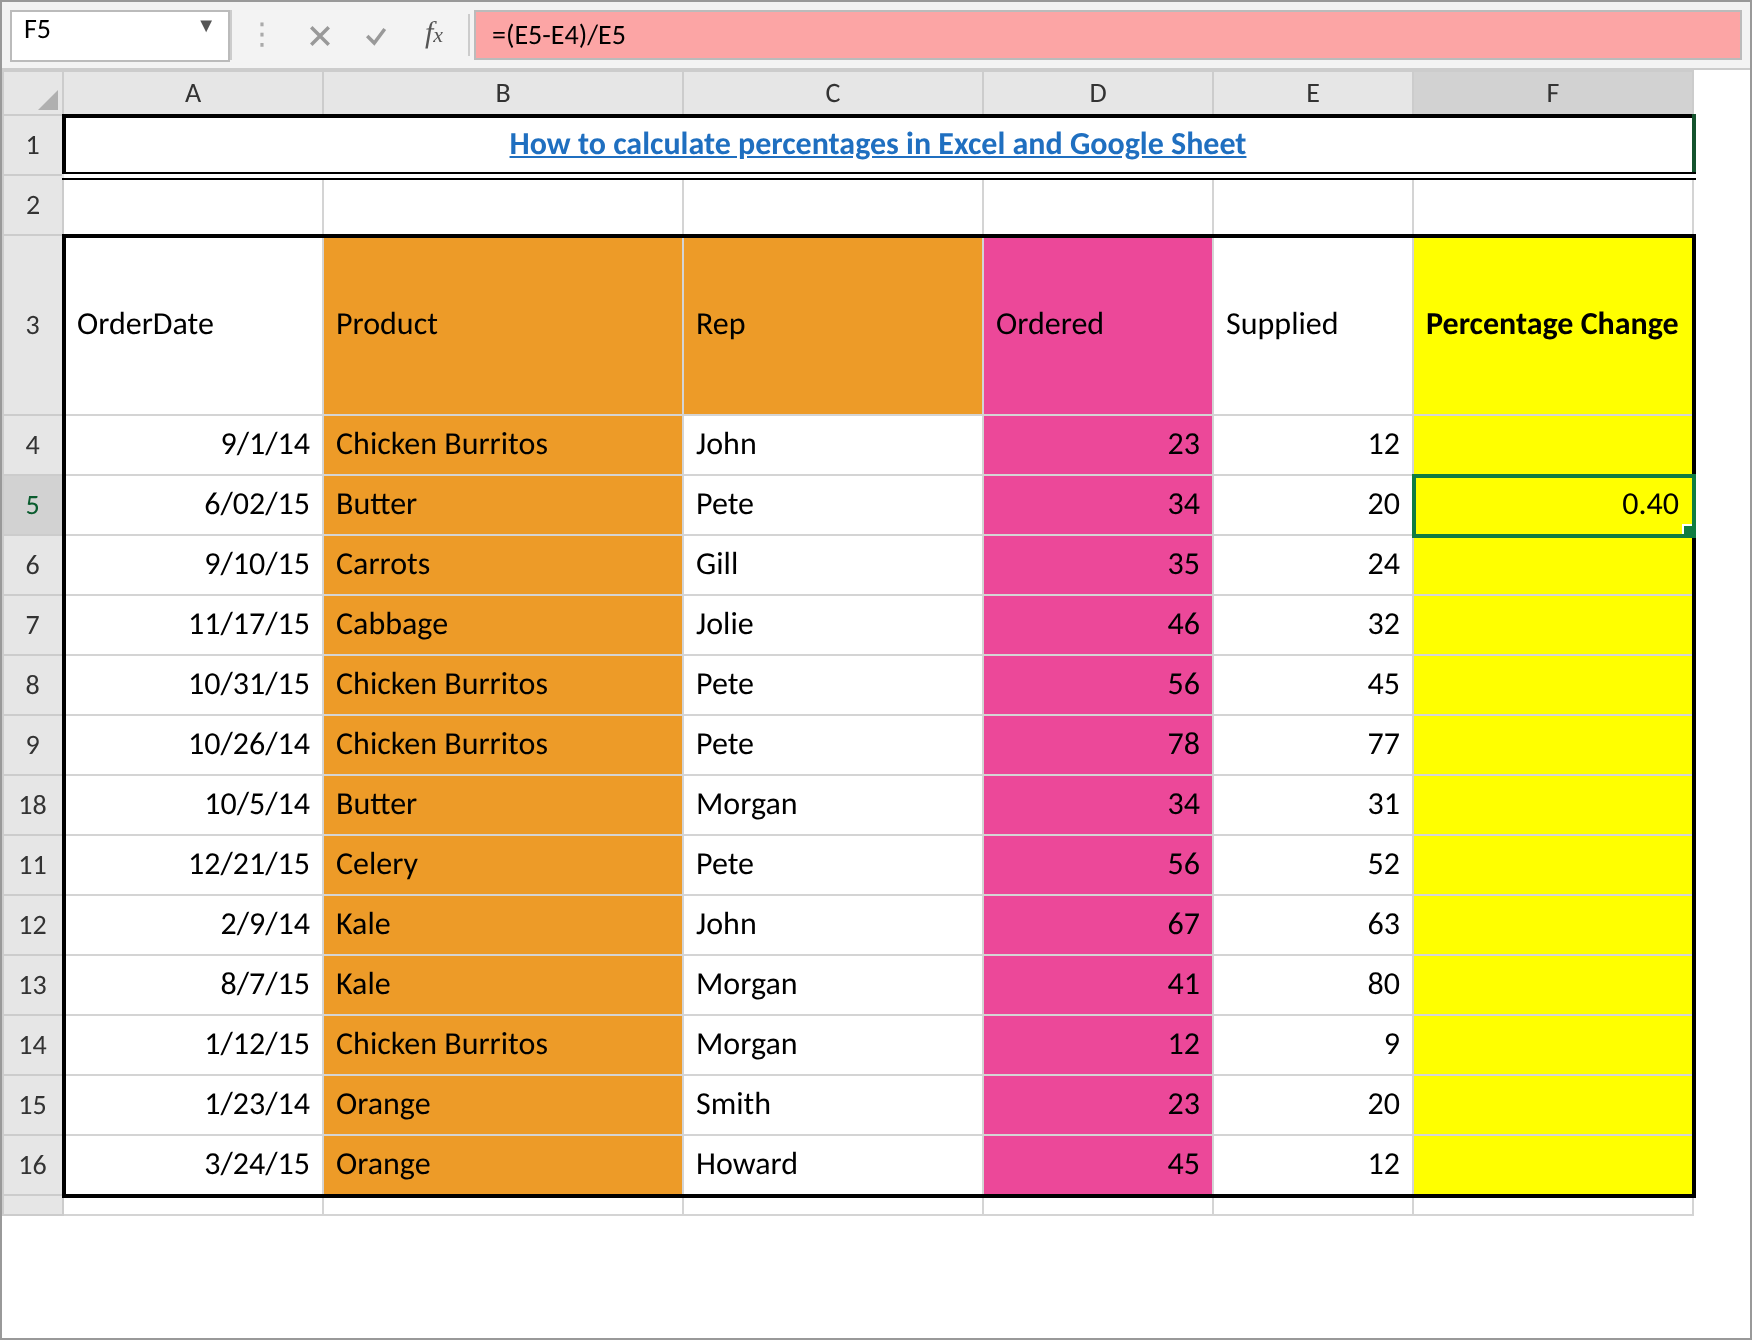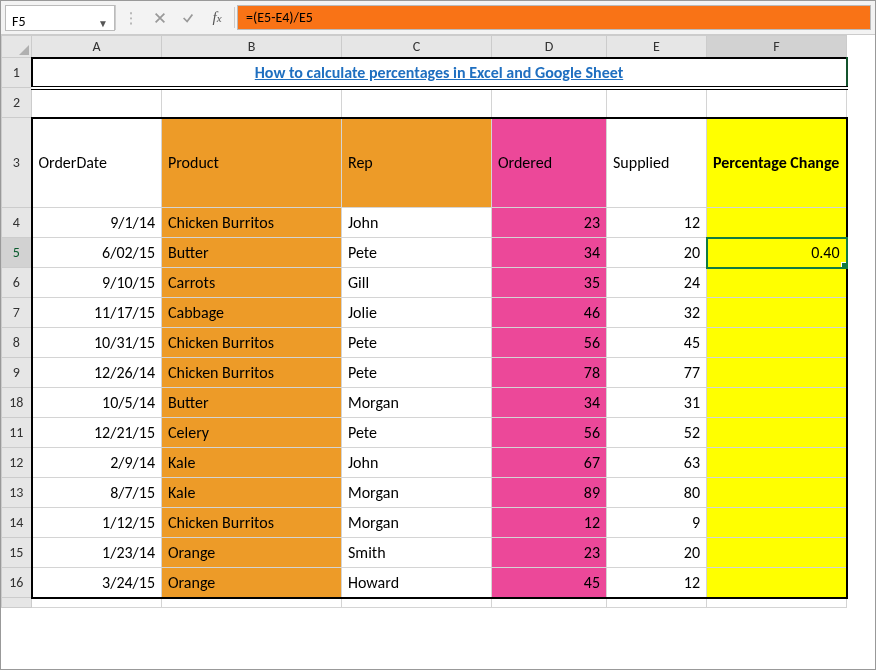--- a/index.html
+++ b/index.html
@@ -1,28 +1,28 @@
 <!DOCTYPE html>
 <html><head>
 <meta charset="utf-8">
 <style>
   * { box-sizing: border-box; }
   html, body { margin:0; padding:0; font-family: Calibri, Arial, sans-serif; font-size:15px; color:#000; background:#fff; }
   .app { width:876px; height:670px; border:1px solid #999; position:relative; overflow:hidden; background:#fff;}
   
   .fbar { height:34px; border-bottom:1px solid #ccc; display:flex; align-items:stretch; background:#f3f3f3; }
   .namebox-wrap { display:flex; align-items:center; border-right:1px solid #ccc; background:#fff; margin:4px 0 4px 4px;}
-  .namebox { width:110px; height:26px; border:1px solid #bbb; background:#fff; display:flex; align-items:flex-end; padding:0 6px; font-size:14px;gap:46px;}
+  .namebox { width:110px; height:26px; border:1px solid #bbb; background:#fff; display:flex; align-items:flex-start; padding:0 6px; font-size:14px;gap:46px;}
   .namebox .dd { margin-left:auto; color:#555; font-size:10px;}
   .fbar-gap { width:30px; display:flex; align-items:center; justify-content:center; color:#aaa;}
   .fbar-btn { width:28px; display:flex; align-items:center; justify-content:center; color:#888;}
   .fbar-btn svg { width:14px; height:14px; }
   .fx { font-style:italic; font-family: 'Times New Roman', serif; font-size:15px; color:#555; width:30px; display:flex; align-items:center; justify-content:center;}
   .fbar-sep { width:1px; background:#ccc; margin:6px 2px;}
-  .formula-input { flex:1; background:#f97316; border:1px solid #bbb; margin:4px 4px 4px 0; display:flex; align-items:center; padding:0 8px; font-size:14px;}
+  .formula-input { flex:1; background:#fca5a5; border:1px solid #bbb; margin:4px 4px 4px 0; display:flex; align-items:center; padding:0 8px; font-size:14px;}
   
   .grid { position:absolute; top:34px; left:0; right:0; bottom:0; overflow:hidden;}
   table { border-collapse:collapse; table-layout:fixed; }
   .col-hdr td { background:#e6e6e6; border:1px solid #ccc; text-align:center; font-size:14px; color:#333; height:22px;}
   .row-hdr { background:#e6e6e6; border:1px solid #ccc; text-align:center; font-size:14px; color:#333; width:30px;}
   td.cell { border:1px solid #d4d4d4; height:30px; padding:0 6px; font-size:16px; vertical-align:middle; overflow:hidden; white-space:nowrap;}
   .corner { background:#e6e6e6; border:1px solid #ccc; position:relative;}
   .corner::after { content:""; position:absolute; right:2px; bottom:2px; width:0; height:0; border-style:solid; border-width:0 0 10px 10px; border-color:transparent transparent #b0b0b0 transparent;}
   
   .cA{width:130px;} .cB{width:180px;} .cC{width:150px;} .cD{width:115px;} .cE{width:100px;} .cF{width:140px;}
@@ -162,21 +162,21 @@
             <td class="row-hdr">8</td>
             <td class="cell cA right data-left">10/31/15</td>
             <td class="cell cB fill-orange left">Chicken Burritos</td>
             <td class="cell cC left">Pete</td>
             <td class="cell cD fill-light right">56</td>
             <td class="cell cE right">45</td>
             <td class="cell cF fill-yellow right data-right"></td>
           </tr>
           <tr>
             <td class="row-hdr">9</td>
-            <td class="cell cA right data-left">12/26/14</td>
+            <td class="cell cA right data-left">10/26/14</td>
             <td class="cell cB fill-orange left">Chicken Burritos</td>
             <td class="cell cC left">Pete</td>
             <td class="cell cD fill-light right">78</td>
             <td class="cell cE right">77</td>
             <td class="cell cF fill-yellow right data-right"></td>
           </tr>
           <tr>
             <td class="row-hdr">18</td>
             <td class="cell cA right data-left">10/5/14</td>
             <td class="cell cB fill-orange left">Butter</td>
@@ -201,21 +201,21 @@
             <td class="cell cC left">John</td>
             <td class="cell cD fill-light right">67</td>
             <td class="cell cE right">63</td>
             <td class="cell cF fill-yellow right data-right"></td>
           </tr>
           <tr>
             <td class="row-hdr">13</td>
             <td class="cell cA right data-left">8/7/15</td>
             <td class="cell cB fill-orange left">Kale</td>
             <td class="cell cC left">Morgan</td>
-            <td class="cell cD fill-light right">89</td>
+            <td class="cell cD fill-light right">41</td>
             <td class="cell cE right">80</td>
             <td class="cell cF fill-yellow right data-right"></td>
           </tr>
           <tr>
             <td class="row-hdr">14</td>
             <td class="cell cA right data-left">1/12/15</td>
             <td class="cell cB fill-orange left">Chicken Burritos</td>
             <td class="cell cC left">Morgan</td>
             <td class="cell cD fill-light right">12</td>
             <td class="cell cE right">9</td>

